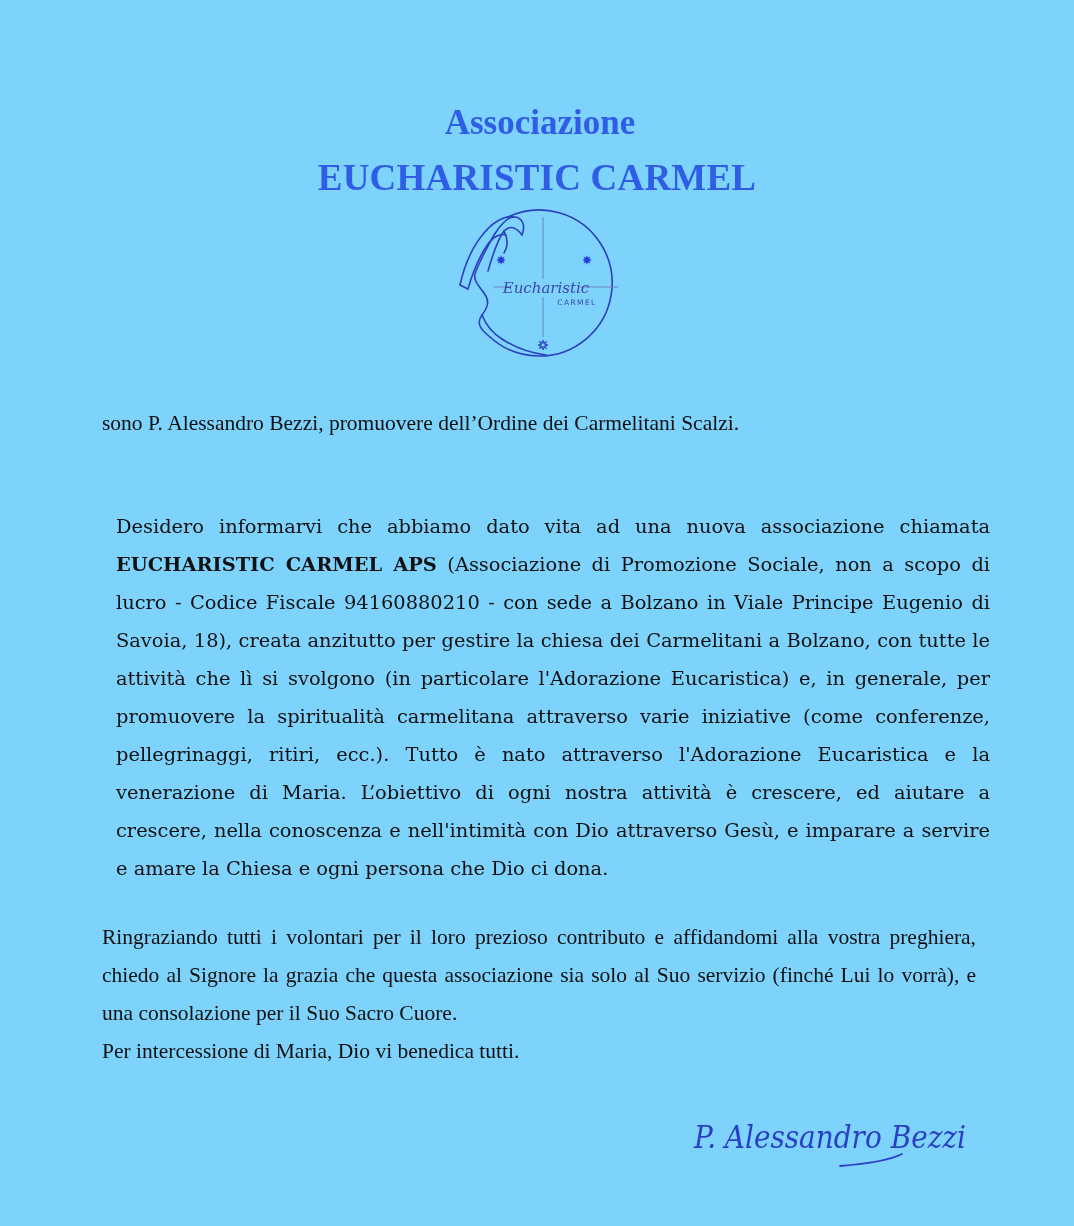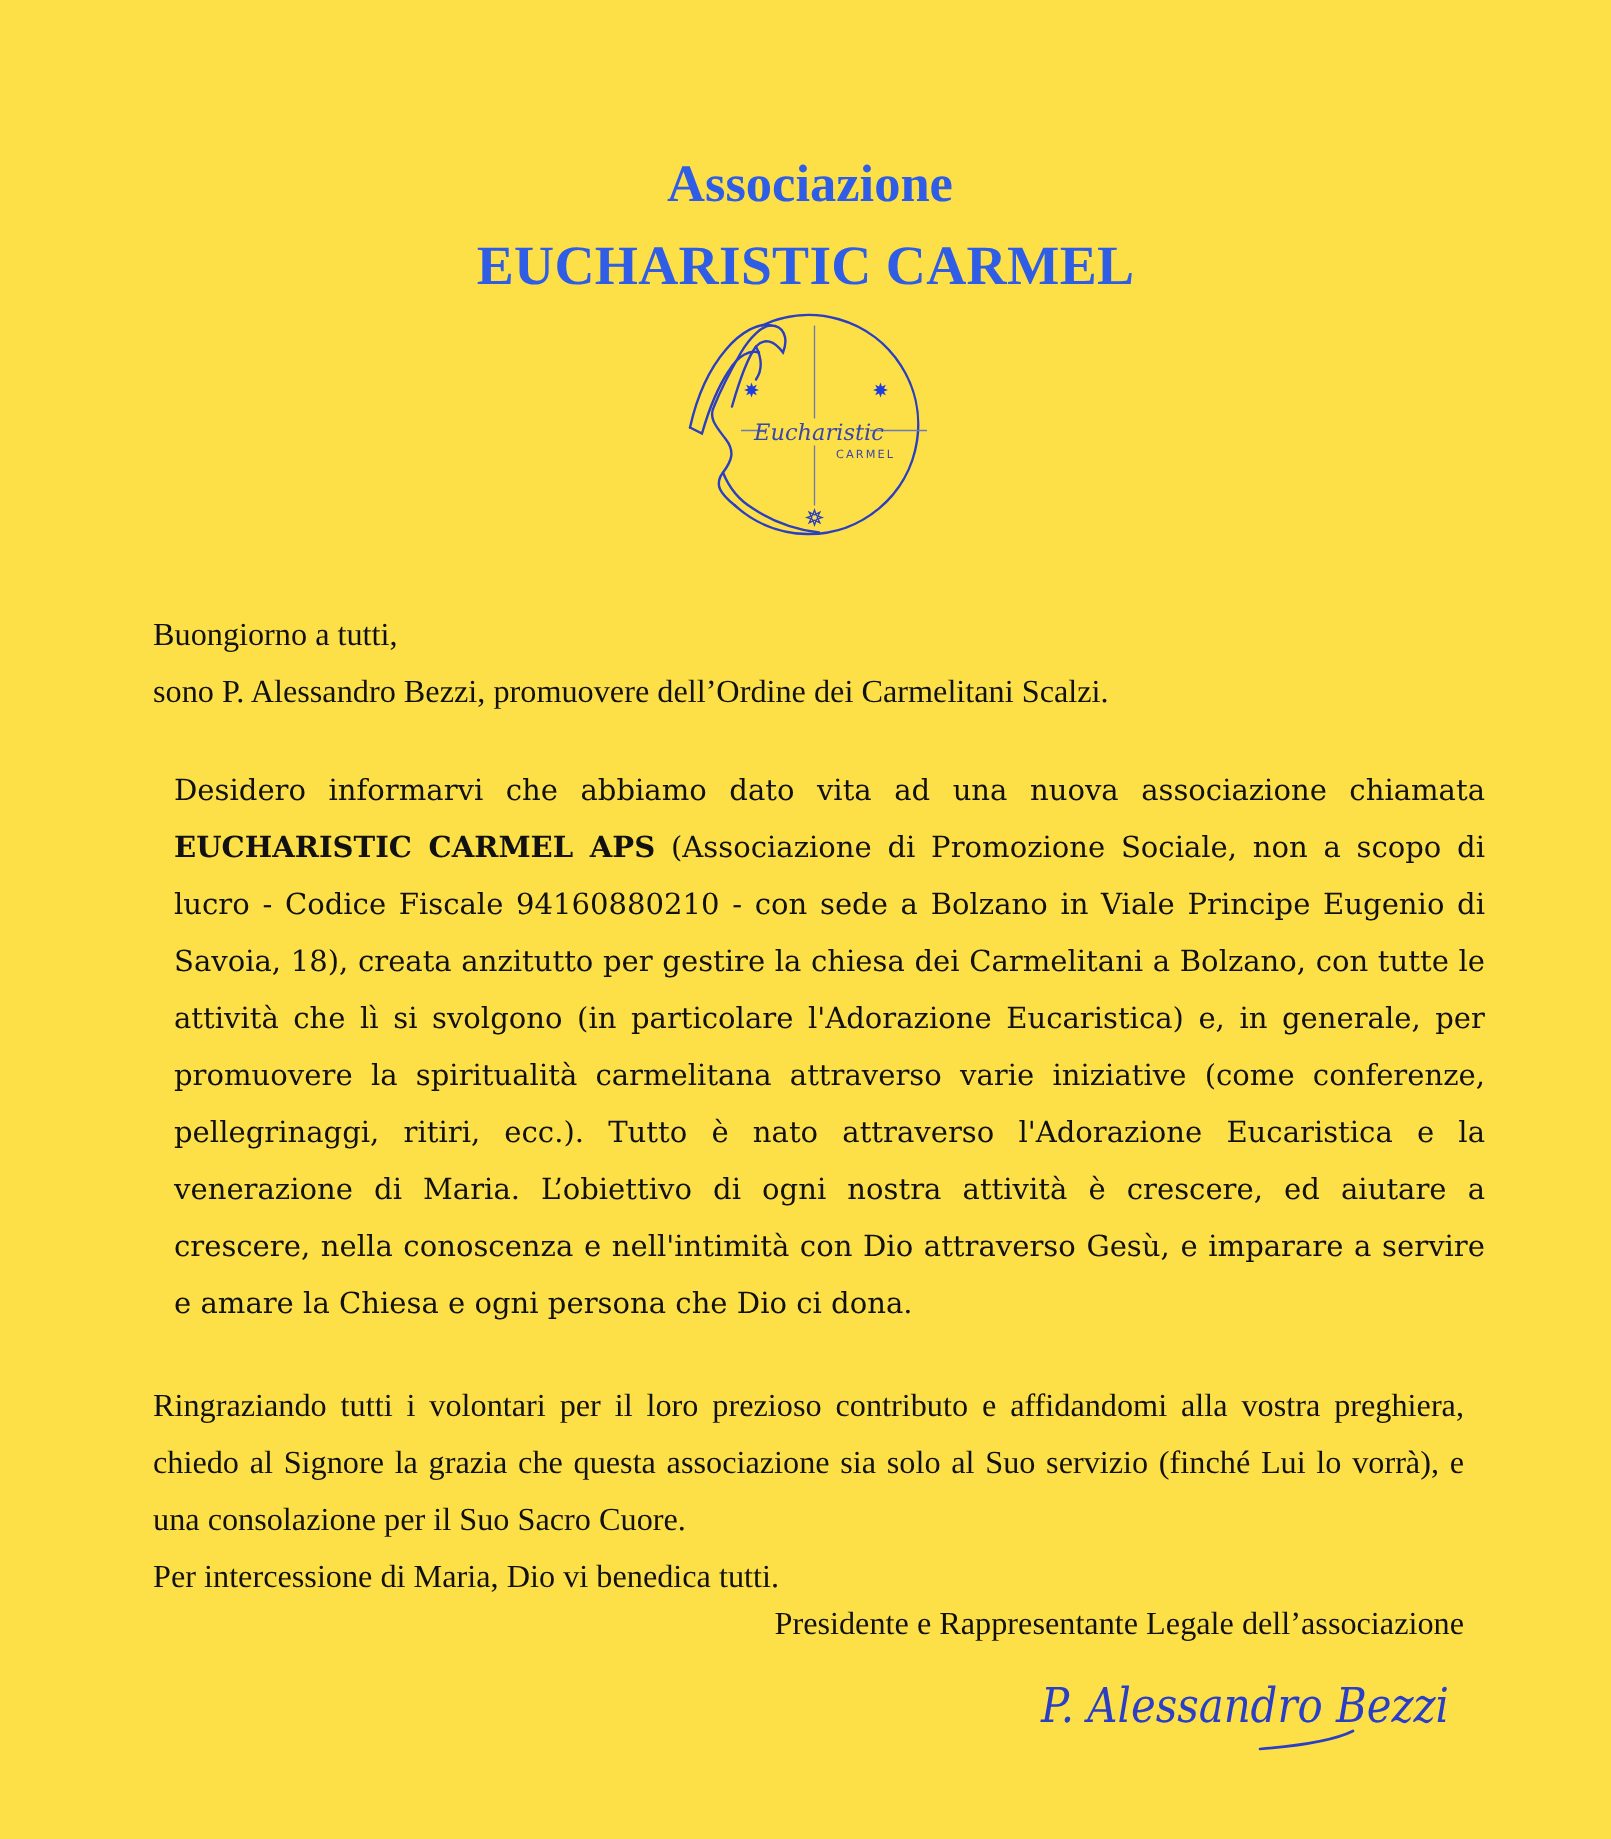--- a/index.html
+++ b/index.html
@@ -1,17 +1,17 @@
 <!DOCTYPE html>
 <html><head>
 <meta charset="utf-8">
 <style>
   html, body { margin: 0; padding: 0; background: #ffffff; }
   body { width: 1074px; height: 1226px; position: relative; overflow: hidden; }
-  .page { position: absolute; left: 0; top: 0; width: 1074px; height: 1226px; background: #fde047; }
+  .page { position: absolute; left: 0; top: 0; width: 1074px; height: 1226px; background: #7dd3fc; }
   .heading {
     position: absolute; left: 0; width: 1074px; text-align: center;
     font-family: "Liberation Serif", serif; font-weight: bold; color: #2f5de6;
     margin: 0;
   }
   .h-assoc { top: 101px; font-size: 35px; line-height: 44px; left: 3px; }
   .h-name { top: 155px; font-size: 37px; line-height: 46px; letter-spacing: 0.2px; }
   .logo { position: absolute; left: 450px; top: 205px; width: 180px; height: 160px; }
   .body-text {
     position: absolute; left: 102px; width: 874px; color: #111;
@@ -69,35 +69,33 @@
     </g>
     <g transform="translate(93,140)" fill="none" stroke="#2b3fbf" stroke-width="0.9">
       <polygon points="0,-5 1.3,-1.3 5,0 1.3,1.3 0,5 -1.3,1.3 -5,0 -1.3,-1.3"></polygon>
       <polygon points="0,-5 1.3,-1.3 5,0 1.3,1.3 0,5 -1.3,1.3 -5,0 -1.3,-1.3" transform="rotate(45)"></polygon>
     </g>
     <text x="96" y="88" text-anchor="middle" font-family="DejaVu Serif, serif" font-style="italic" font-size="15" fill="#3a47a8">Eucharistic</text>
     <text x="127" y="100" text-anchor="middle" font-family="DejaVu Sans, sans-serif" font-size="7.5" letter-spacing="1.4" fill="#3a47a8">CARMEL</text>
   </svg>
 
   <div class="body-text greeting">
-    <p>Buongiorno a tutti,</p>
     <p>sono P. Alessandro Bezzi, promuovere dell’Ordine dei Carmelitani Scalzi.</p>
   </div>
 
   <p class="body-text para p1">
     <span>Desidero informarvi che abbiamo dato vita ad una nuova associazione chiamata</span>
     <b>EUCHARISTIC CARMEL APS</b>
     <span>(Associazione di Promozione Sociale, non a scopo di lucro - Codice Fiscale 94160880210 - con sede a Bolzano in Viale Principe Eugenio di Savoia, 18), creata anzitutto per gestire la chiesa dei Carmelitani a Bolzano, con tutte le attività che lì si svolgono (in particolare l'Adorazione Eucaristica) e, in generale, per promuovere la spiritualità carmelitana attraverso varie iniziative (come conferenze, pellegrinaggi, ritiri, ecc.). Tutto è nato attraverso l'Adorazione Eucaristica e la venerazione di Maria. L’obiettivo di ogni nostra attività è crescere, ed aiutare a crescere, nella conoscenza e nell'intimità con Dio attraverso Gesù, e imparare a servire e amare la Chiesa e ogni persona che Dio ci dona.</span>
   </p>
 
   <div class="body-text p3">
     <p class="para">Ringraziando tutti i volontari per il loro prezioso contributo e affidandomi alla vostra preghiera, chiedo al Signore la grazia che questa associazione sia solo al Suo servizio (finché Lui lo vorrà), e una consolazione per il Suo Sacro Cuore.</p>
     <p>Per intercessione di Maria, Dio vi benedica tutti.</p>
   </div>
 
-  <div class="closing">Presidente e Rappresentante Legale dell’associazione</div>
 
   <svg class="signature" viewBox="0 0 290 72">
     <text x="4" y="40" font-family="DejaVu Serif, serif" font-style="italic" font-size="32" fill="#2a3fc4" textLength="272" lengthAdjust="spacingAndGlyphs">P. Alessandro Bezzi</text>
     <path d="M 150 58 C 175 56 200 52 212 46" fill="none" stroke="#2a3fc4" stroke-width="1.8" stroke-linecap="round"></path>
   </svg>
 
 </div>
 
 </body></html>

